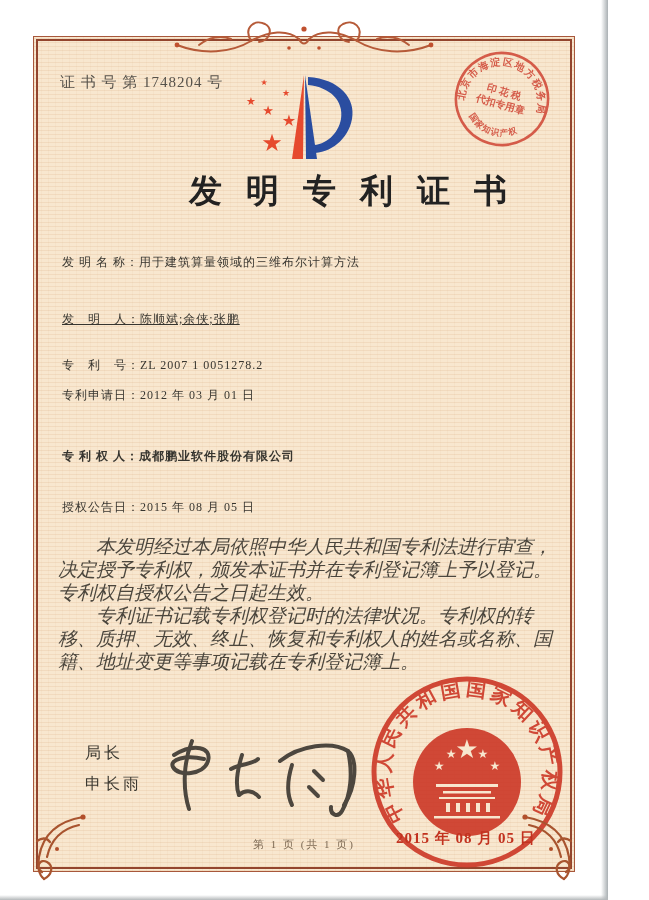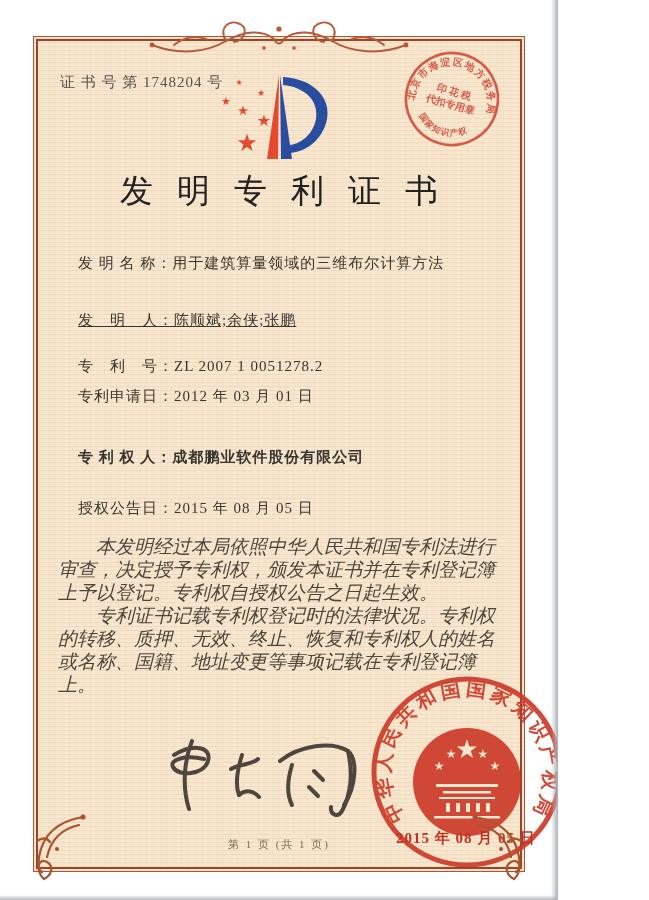--- a/index.html
+++ b/index.html
@@ -1,17 +1,17 @@
 <!DOCTYPE html>
 <html><head>
 <meta charset="utf-8">
 <style>
   html,body{margin:0;padding:0;}
   body{font-family:"Liberation Serif","DejaVu Serif",serif;}
-  .page{position:relative;width:558px;height:900px;background:#ffffff;overflow:hidden;}
+  .page{position:relative;width:608px;height:900px;background:#ffffff;overflow:hidden;}
   .edge-right{position:absolute;right:0;top:0;width:7px;height:100%;
     background:linear-gradient(to right,rgba(150,150,150,0),#aab0b3);}
   .edge-bottom{position:absolute;left:0;bottom:0;width:100%;height:5px;
     background:linear-gradient(to bottom,rgba(150,150,150,0),#b4b8ba);}
 
   
   .cert{position:absolute;top:36px;left:33px;right:33px;bottom:28px;
     border:1px solid #a8573b;
     background:
       repeating-linear-gradient(0deg, rgba(214,166,122,0.20) 0 1px, rgba(0,0,0,0) 1px 4px),
@@ -19,24 +19,24 @@
       #f8e7cf;}
   .cert::before{content:"";position:absolute;inset:2px;border:2px solid #93452e;pointer-events:none;}
 
   .cert-number{position:absolute;top:36px;left:26px;font-size:15px;color:#55514a;letter-spacing:1px;}
 
   .logo{position:absolute;top:34px;left:50%;transform:translateX(-50%);}
 
   .tax-stamp{position:absolute;top:6px;right:16px;transform:rotate(16deg);opacity:.85;}
 
   .title{position:absolute;top:132px;left:0;width:100%;text-align:center;
-    font-size:33px;font-weight:400;color:#222;letter-spacing:24px;text-indent:24px;}
+    font-size:33px;font-weight:700;color:#222;letter-spacing:24px;text-indent:24px;padding-left:44px;}
 
   .fields{position:absolute;left:28px;right:20px;top:0;}
-  .field{position:absolute;left:0;font-size:15px;color:#37352f;white-space:nowrap;margin-left:16px;}
+  .field{position:absolute;left:0;font-size:12px;color:#37352f;white-space:nowrap;}
   .field .lab{letter-spacing:1px;}
   .field .val{letter-spacing:1px;}
   .f0{top:217px;} .f1{top:274px;text-decoration:underline;} .f2{top:320px;} .f3{top:350px;} .f4{top:411px;font-weight:bold;} .f5{top:462px;}
 
   .body-text{position:absolute;left:24px;right:18px;top:498px;color:#4b463d;
     font-size:19px;line-height:23px;font-style:italic;}
   .body-text p{margin:0;text-indent:2em;}
 
   .director{position:absolute;left:51px;top:700px;font-size:16px;color:#3c3931;letter-spacing:3px;line-height:31px;}
   .signature{position:absolute;left:112px;top:682px;}
@@ -144,20 +144,24 @@
       <div class="field f3"><span class="lab">专利申请日：</span><span class="val">2012 年 03 月 01 日</span></div>
       <div class="field f4"><span class="lab">专 利 权 人：</span><span class="val">成都鹏业软件股份有限公司</span></div>
       <div class="field f5"><span class="lab">授权公告日：</span><span class="val">2015 年 08 月 05 日</span></div>
     </div>
 
     <div class="body-text">
       <p>本发明经过本局依照中华人民共和国专利法进行审查，决定授予专利权，颁发本证书并在专利登记簿上予以登记。专利权自授权公告之日起生效。</p>
       <p>专利证书记载专利权登记时的法律状况。专利权的转移、质押、无效、终止、恢复和专利权人的姓名或名称、国籍、地址变更等事项记载在专利登记簿上。</p>
     </div>
 
+    <div class="director">
+      <div>局长</div>
+      <div>申长雨</div>
+    </div>
 
     <svg class="signature" width="240" height="120" viewBox="0 0 240 120">
       <g fill="none" stroke="#3f3a33" stroke-width="4" stroke-linecap="round" opacity="0.92">
         <path d="M46,22 C38,42 36,68 43,90"></path>
         <path d="M28,36 C48,24 66,28 62,42 C58,56 32,58 27,48 C23,40 40,36 58,40"></path>
         <path d="M96,36 C91,52 89,66 93,76"></path>
         <path d="M85,50 C96,44 106,46 112,40"></path>
         <path d="M93,76 C100,70 108,72 113,78"></path>
         <path d="M134,42 C154,26 186,22 202,32 C212,40 210,68 198,86"></path>
         <path d="M202,32 C207,54 205,76 196,92 C192,99 184,96 185,88"></path>

